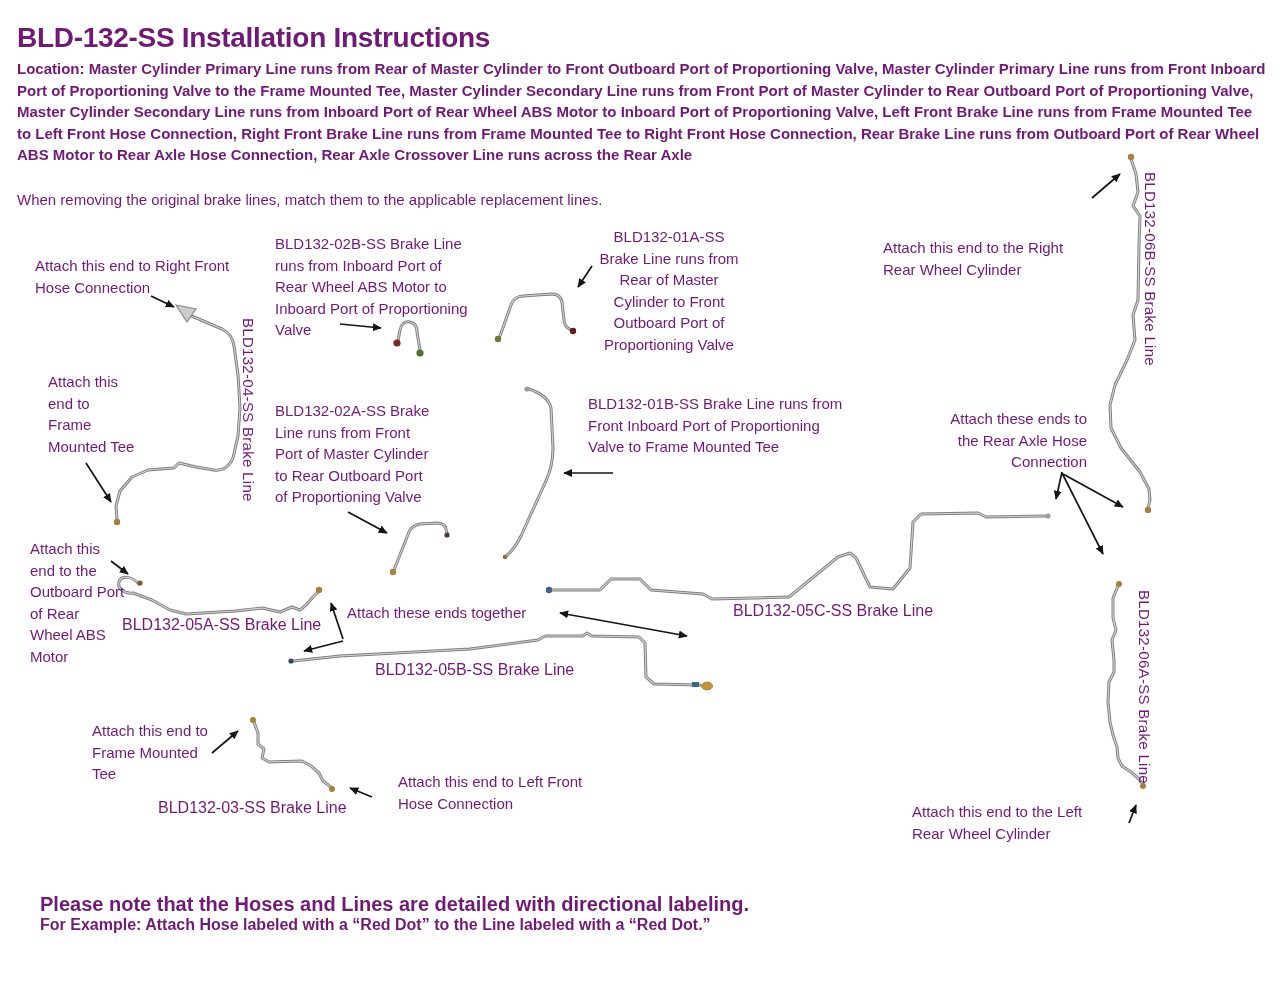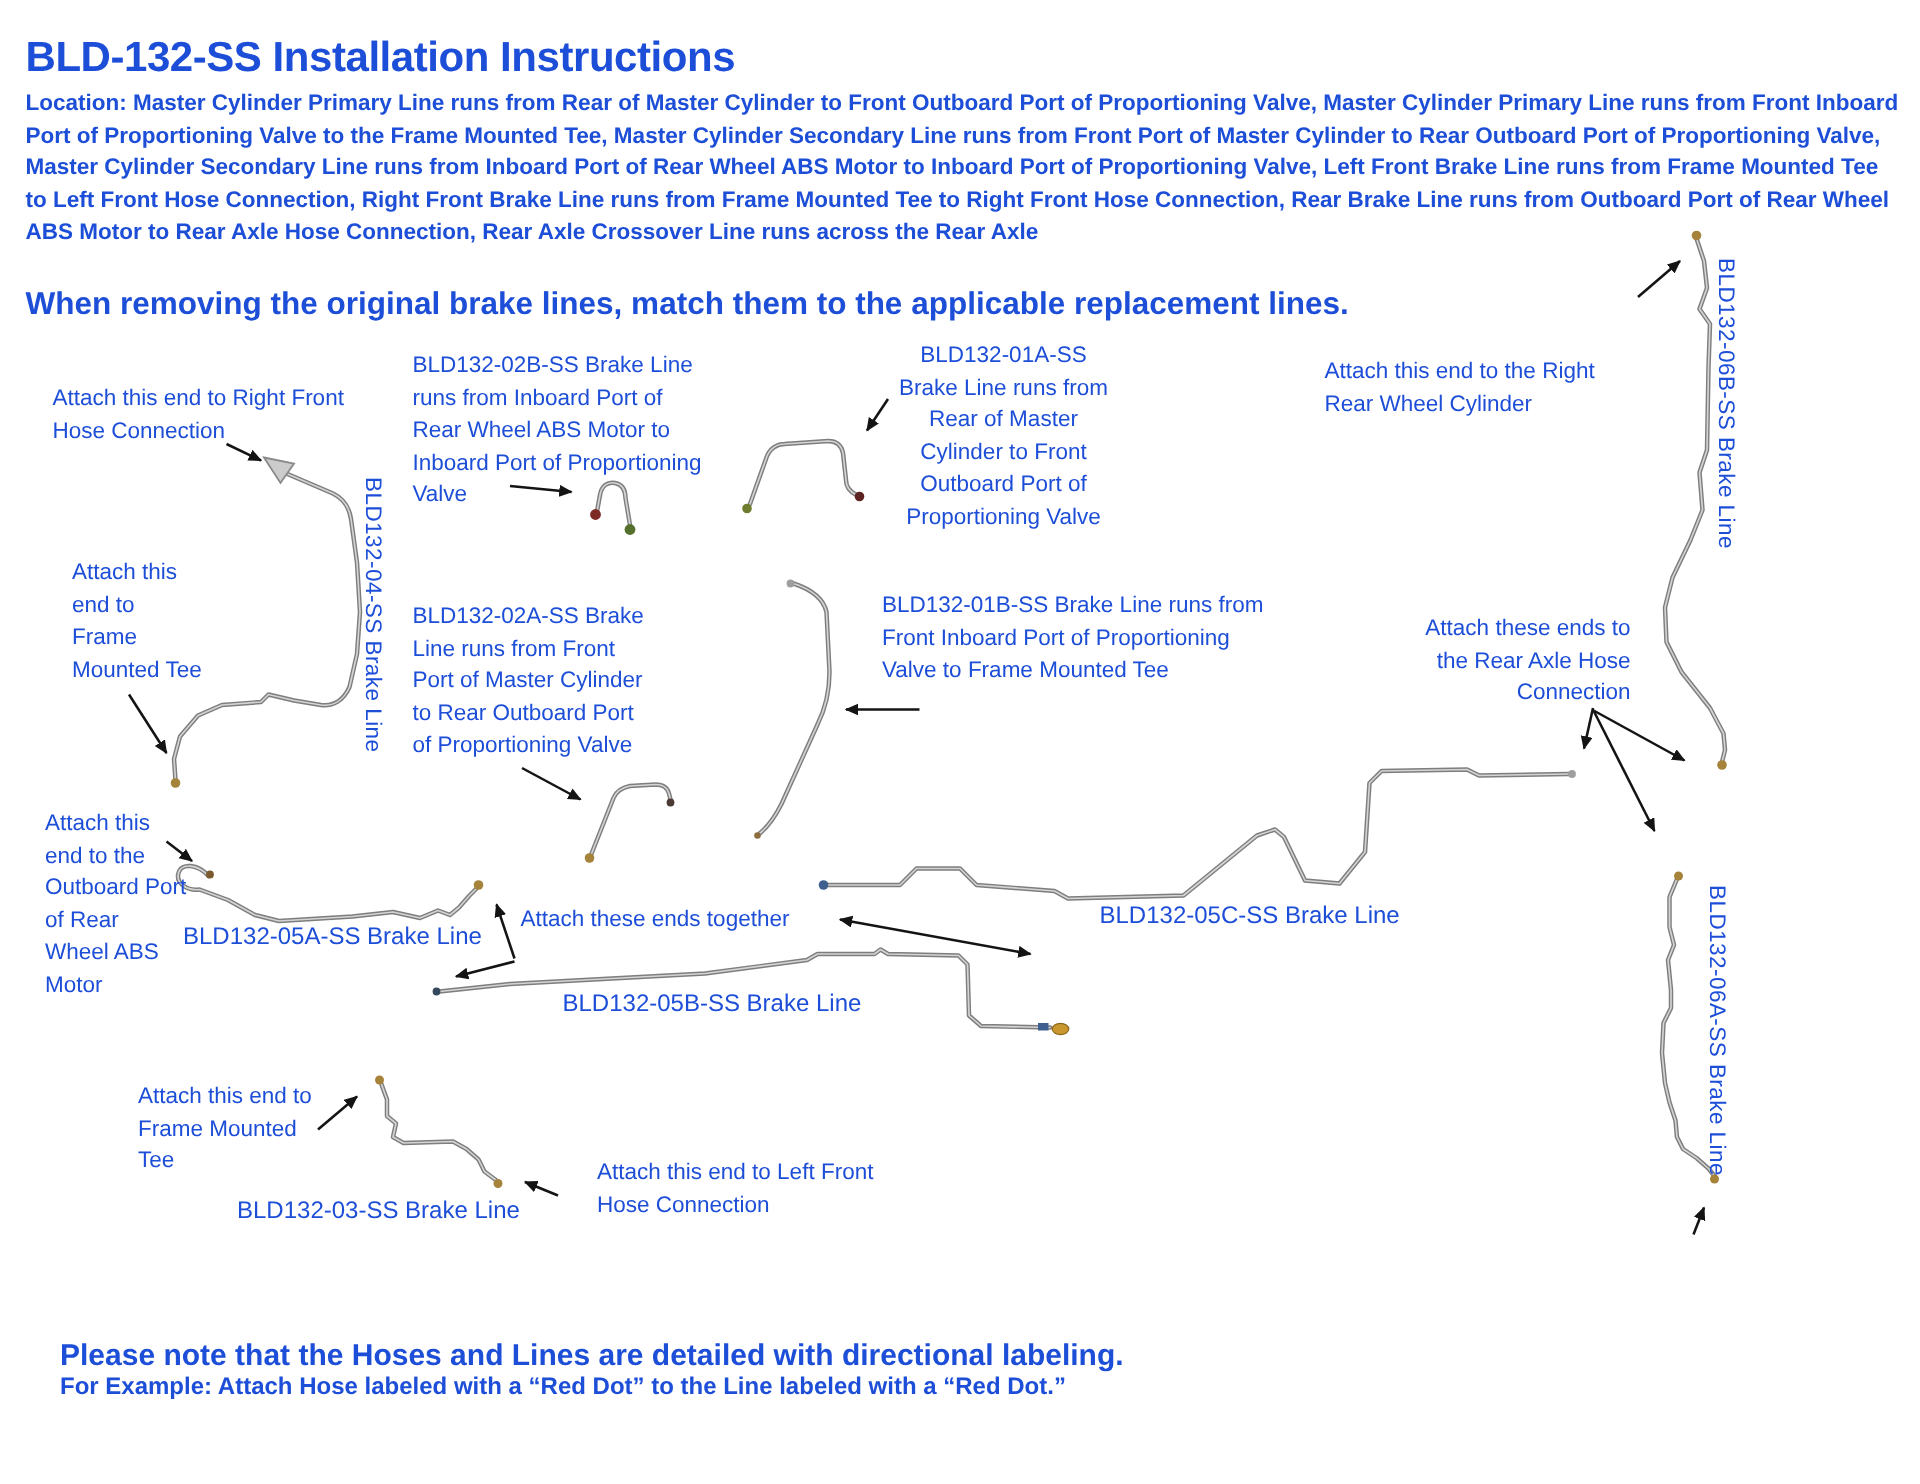--- a/index.html
+++ b/index.html
@@ -1,23 +1,23 @@
 <!DOCTYPE html>
 <html><head>
 <meta charset="utf-8">
 <style>
   html,body{margin:0;padding:0;background:#ffffff;}
   #page{
     position:relative;width:1280px;height:989px;background:#ffffff;overflow:hidden;
-    font-family:"Liberation Sans", sans-serif;color:#1d4ed8;
+    font-family:"Liberation Sans", sans-serif;color:#701a75;
   }
   .abs{position:absolute;}
   #title{left:17px;top:22px;font-size:28px;font-weight:bold;letter-spacing:-0.3px;}
   #location{left:17px;top:58px;width:1252px;font-size:15px;font-weight:bold;line-height:21.6px;}
-  #intro{left:17px;top:191px;font-size:21px;font-weight:bold;}
+  #intro{left:17px;top:191px;font-size:15px;font-weight:normal;}
   .ann{font-size:15px;line-height:21.5px;}
   .plabel{font-size:16px;white-space:nowrap;}
   .vlabel{writing-mode:vertical-rl;text-orientation:mixed;font-size:15px;white-space:nowrap;letter-spacing:0.3px;}
   #footer1{left:40px;top:893px;font-size:20px;font-weight:bold;}
   #footer2{left:40px;top:916px;font-size:16px;font-weight:bold;}
   #diagram{position:absolute;left:0;top:0;width:1280px;height:989px;}
   .tube{fill:none;stroke:#7e7e7e;stroke-width:3;stroke-linecap:round;stroke-linejoin:round;}
   .tubehi{fill:none;stroke:#d4d4d4;stroke-width:1.1;stroke-linecap:round;stroke-linejoin:round;}
   .arrow{stroke:#141414;stroke-width:1.7;}
 </style>
@@ -145,20 +145,21 @@
   <div class="abs ann" style="left:588px;top:393px;width:268px;">BLD132-01B-SS Brake Line runs from Front Inboard Port of Proportioning Valve to Frame Mounted Tee</div>
   <div class="abs ann" style="left:935px;top:408px;width:152px;text-align:right;">Attach these ends to the Rear Axle Hose Connection</div>
   <div class="abs ann" style="left:30px;top:538px;width:95px;">Attach this end to the Outboard Port of Rear Wheel ABS Motor</div>
   <div class="abs plabel" style="left:122px;top:616px;">BLD132-05A-SS Brake Line</div>
   <div class="abs ann" style="left:347px;top:602px;white-space:nowrap;">Attach these ends together</div>
   <div class="abs plabel" style="left:733px;top:602px;">BLD132-05C-SS Brake Line</div>
   <div class="abs plabel" style="left:375px;top:661px;">BLD132-05B-SS Brake Line</div>
   <div class="abs ann" style="left:92px;top:720px;width:130px;">Attach this end to Frame Mounted Tee</div>
   <div class="abs plabel" style="left:158px;top:799px;">BLD132-03-SS Brake Line</div>
   <div class="abs ann" style="left:398px;top:771px;width:208px;">Attach this end to Left Front Hose Connection</div>
+  <div class="abs ann" style="left:912px;top:801px;width:196px;">Attach this end to the Left Rear Wheel Cylinder</div>
 
   <div class="abs vlabel" style="left:240px;top:318px;">BLD132-04-SS Brake Line</div>
   <div class="abs vlabel" style="left:1142px;top:172px;">BLD132-06B-SS Brake Line</div>
   <div class="abs vlabel" style="left:1136px;top:590px;">BLD132-06A-SS Brake Line</div>
 
   <div id="footer1" class="abs">Please note that the Hoses and Lines are detailed with directional labeling.</div>
   <div id="footer2" class="abs">For Example: Attach Hose labeled with a “Red Dot” to the Line labeled with a “Red Dot.”</div>
 
 </div>
 

